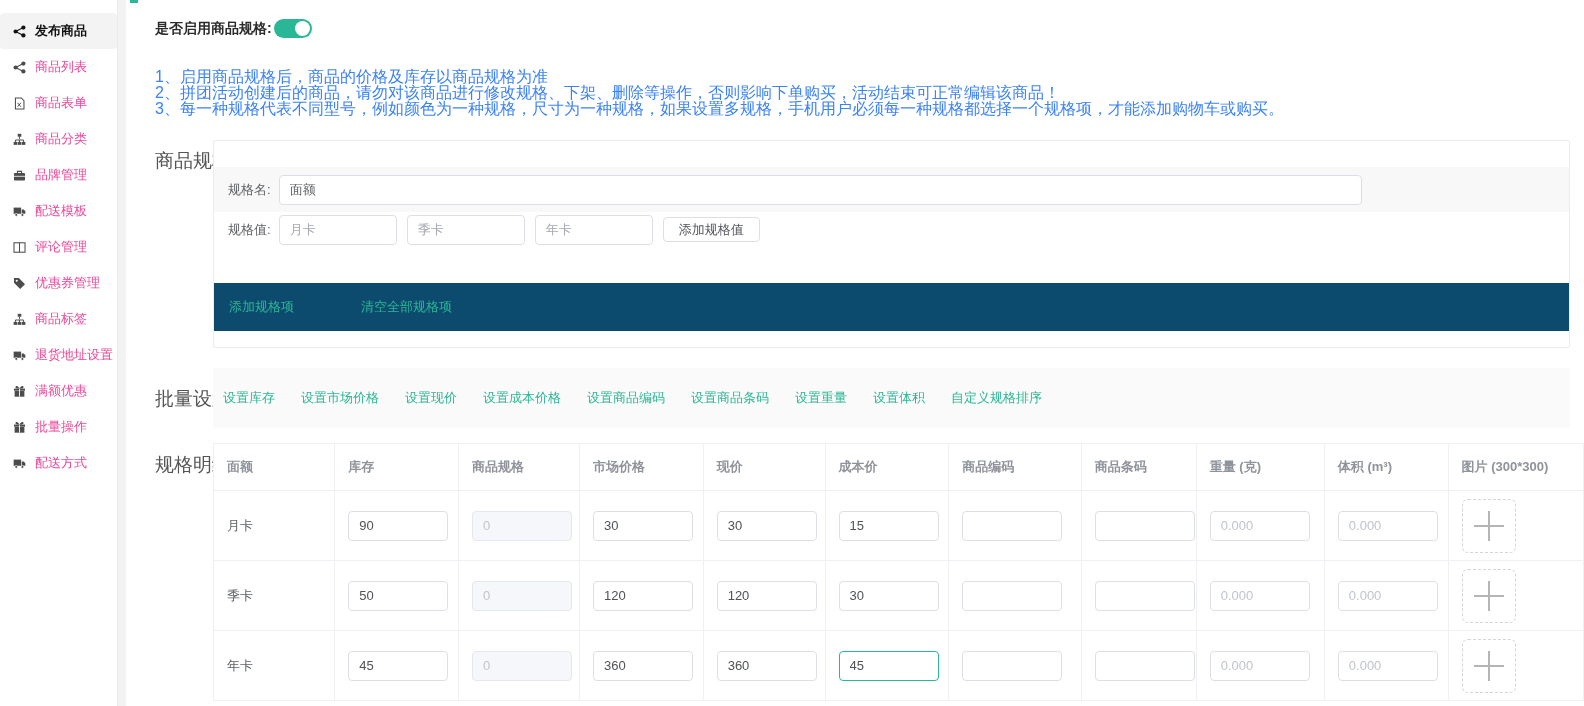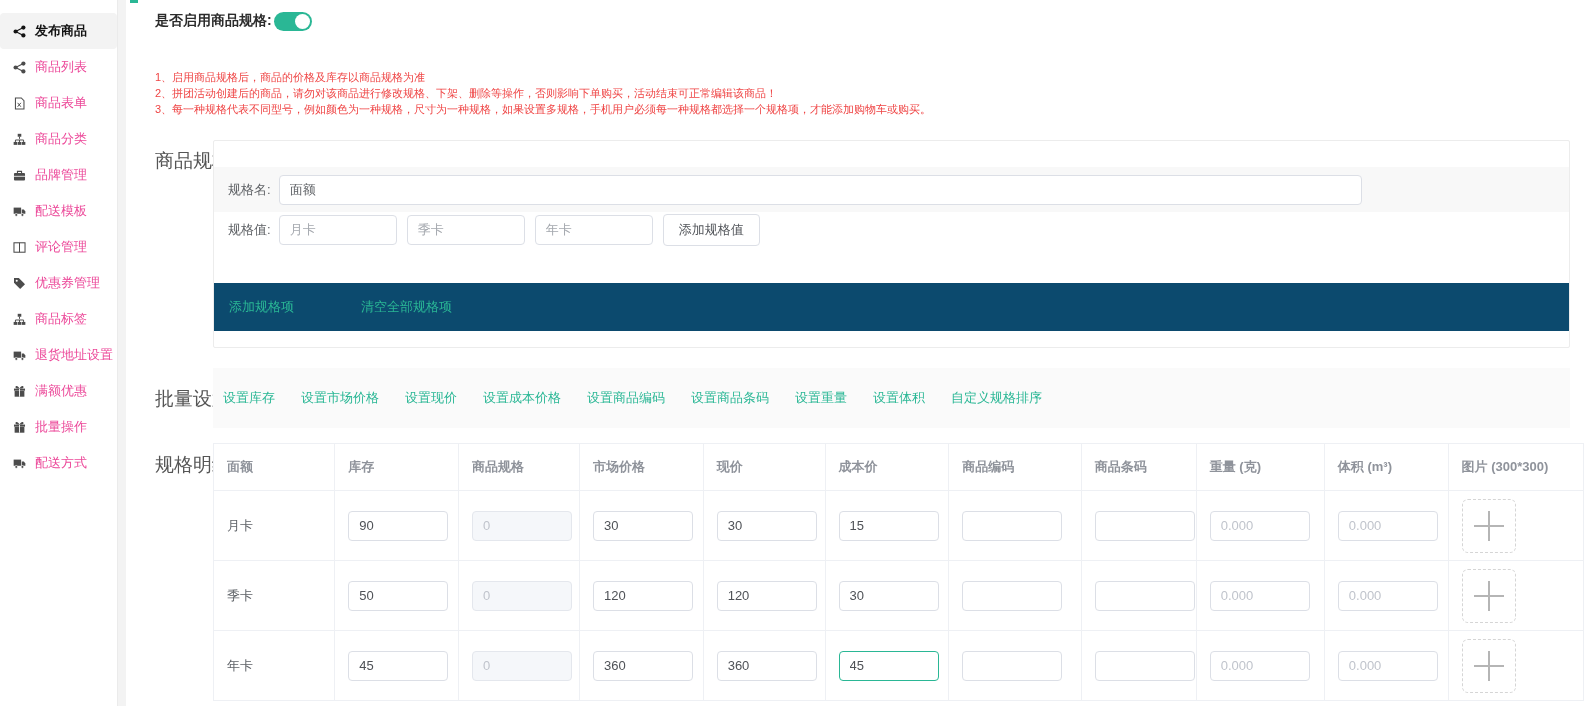--- a/index.html
+++ b/index.html
@@ -12,38 +12,38 @@
   .sb-list{margin-top:-3px;}
   .sb-item{height:36px;display:flex;align-items:center;padding-left:13px;gap:9px;color:#ec4899;font-size:13px;cursor:pointer;white-space:nowrap;}
   .sb-item.active{background:#f3f3f3;border-radius:4px;color:#121212;font-weight:bold;}
   .sb-item .ic{display:inline-flex;width:13px;height:13px;flex:0 0 13px;color:#4c4c4c;}
   .sb-item.active .ic{color:#141414;}
 
   
   .main{position:absolute;left:146px;top:0;width:1438px;height:706px;background:#fff;}
   .top-tick{position:absolute;left:130px;top:0;width:8px;height:3px;background:#2ab795;}
 
-  .toggle-row{position:absolute;left:9px;top:12px;display:flex;align-items:flex-start;gap:2px;}
+  .toggle-row{position:absolute;left:9px;top:19px;display:flex;align-items:center;gap:2px;}
   .toggle-label{font-size:14px;font-weight:bold;color:#2b2b2b;}
   .switch{width:38px;height:19px;border-radius:10px;background:#2ab795;position:relative;cursor:pointer;}
   .switch .knob{position:absolute;right:2px;top:2px;width:15px;height:15px;border-radius:50%;background:#fff;}
 
-  .notes{position:absolute;left:9px;top:69px;font-size:11px;color:#ef4444;line-height:16px;}
+  .notes{position:absolute;left:9px;top:69px;font-size:16px;color:#3b82f6;line-height:16px;}
 
   .section-label{position:absolute;left:9px;font-size:19px;color:#555;}
 
   
   .spec-card{position:absolute;left:67px;top:140px;width:1357px;height:208px;background:#fff;border:1px solid #ececec;border-radius:2px;box-sizing:border-box;}
   .spec-name-row{position:absolute;left:0;top:26px;width:100%;height:45px;background:#f8f8f8;display:flex;align-items:center;padding-left:14px;box-sizing:border-box;}
   .fld-label{font-size:13px;color:#5f6266;}
   .name-input{margin-left:8px;width:1083px;height:30px;border:1px solid #dcdfe6;border-radius:4px;padding:0 10px;font-size:13px;color:#5f6266;box-sizing:border-box;outline:none;background:#fff;}
   .spec-value-row{position:absolute;left:0;top:66px;width:100%;height:45px;display:flex;align-items:center;padding-left:14px;box-sizing:border-box;}
   .spec-input{margin-left:8px;width:118px;height:30px;border:1px solid #dcdfe6;border-radius:4px;padding:0 10px;font-size:13px;color:#a4a8ae;box-sizing:border-box;outline:none;background:#fff;}
   .spec-input + .spec-input{margin-left:10px;}
-  .add-value-btn{margin-left:10px;height:32px;padding:0 15px;background:#fff;border:1px solid #dcdfe6;border-radius:4px;font-size:13px;color:#54575c;cursor:pointer;}
+  .add-value-btn{margin-left:10px;height:25px;padding:0 15px;background:#fff;border:1px solid #dcdfe6;border-radius:4px;font-size:13px;color:#54575c;cursor:pointer;}
   .spec-links-row{position:absolute;left:0;top:142px;width:100%;height:48px;background:#0c4a6e;display:flex;align-items:center;padding-left:15px;box-sizing:border-box;text-align:center;}
   .tlink{color:#2ab795;font-size:13px;cursor:pointer;text-decoration:none;}
   .spec-links-row .tlink + .tlink{margin-left:67px;}
 
   
   .batch-strip{position:absolute;left:67px;top:368px;width:1357px;height:60px;background:#fafafa;display:flex;align-items:center;padding-left:10px;box-sizing:border-box;}
   .batch-strip .tlink{margin-right:26px;}
 
   
   .table-wrap{position:absolute;left:67px;top:443px;width:1371px;height:263px;overflow:hidden;}

